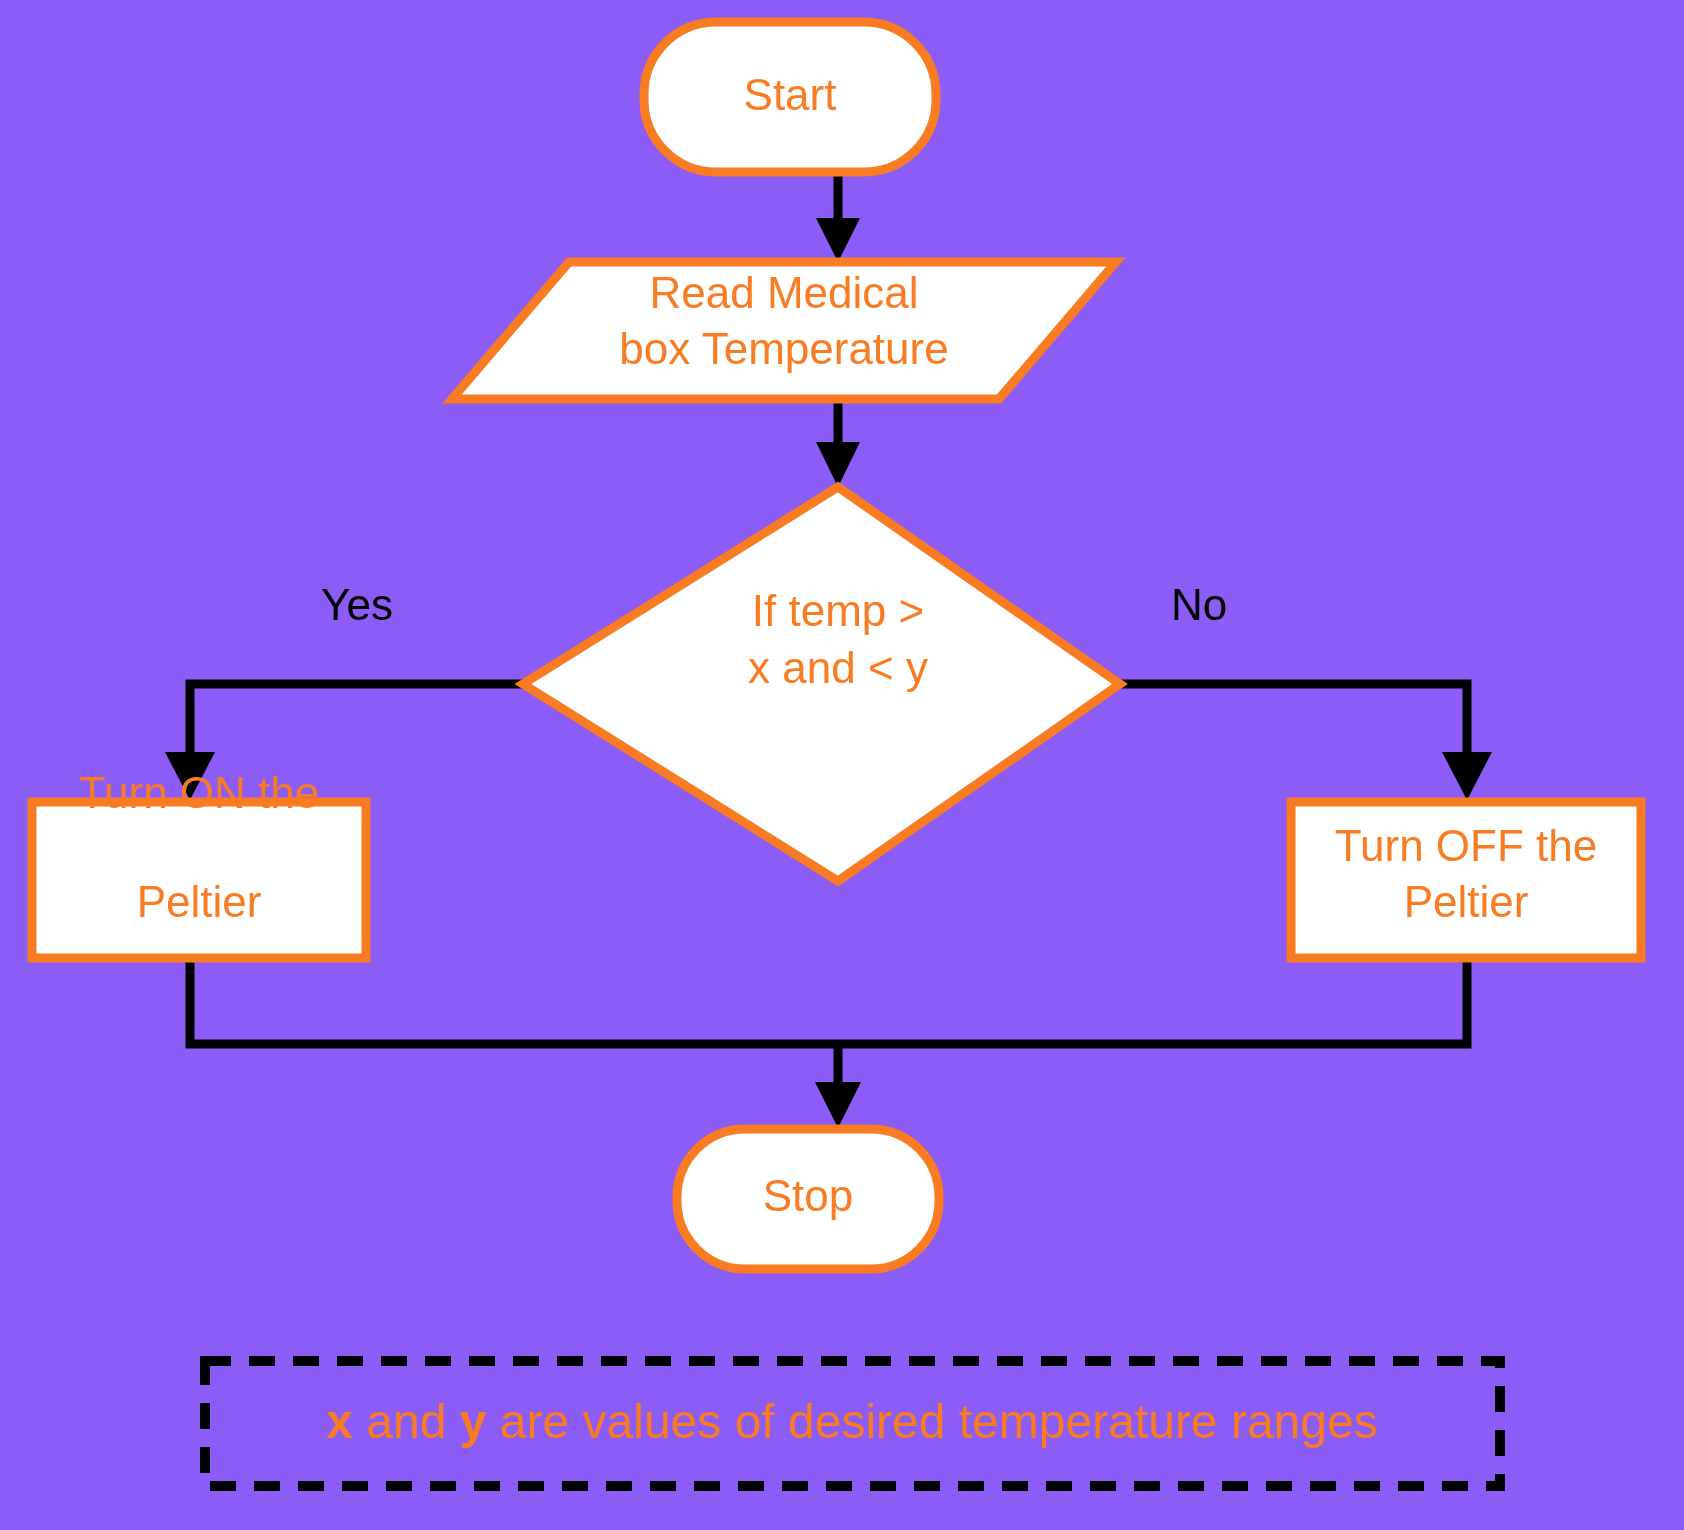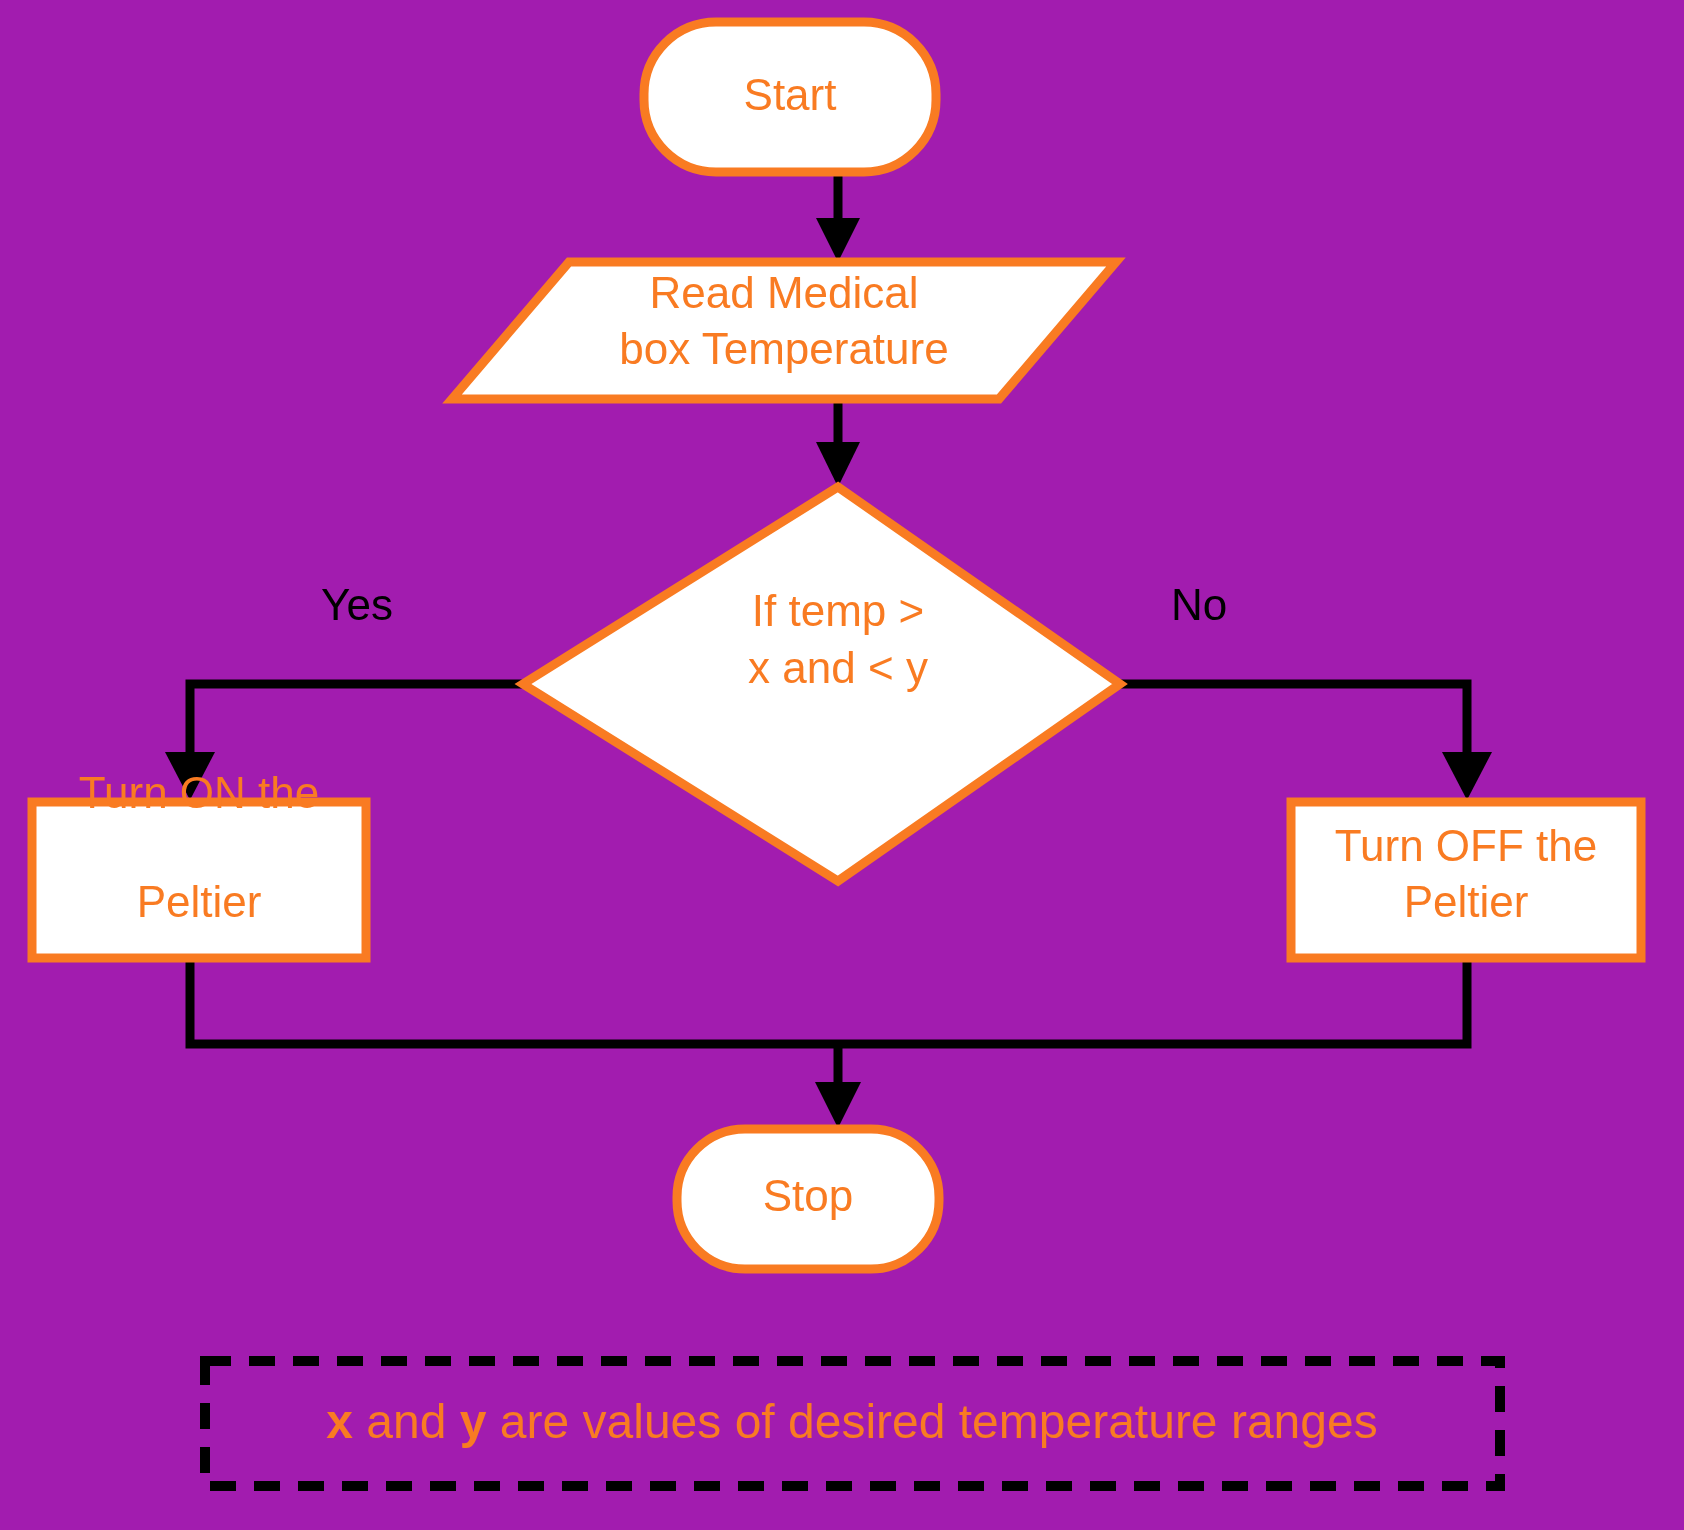--- a/index.html
+++ b/index.html
@@ -11,21 +11,21 @@
   body {
     width: 1684px;
     height: 1530px;
     font-family: "Liberation Sans", sans-serif;
     overflow: hidden;
   }
   #flow-root {
     position: relative;
     width: 1684px;
     height: 1530px;
-    background: #a21caf;
+    background: #8b5cf6;
   }
   svg#flow-svg {
     position: absolute;
     left: 0;
     top: 0;
     width: 1684px;
     height: 1530px;
     display: block;
   }
   .shape-outline {

